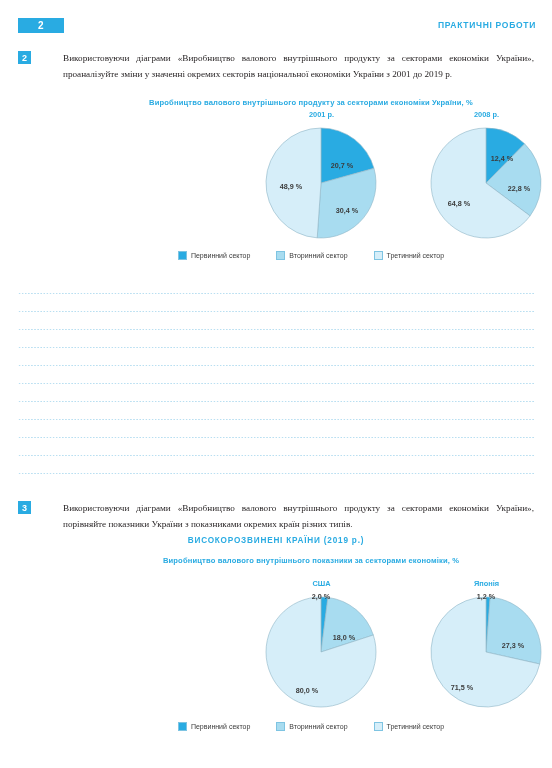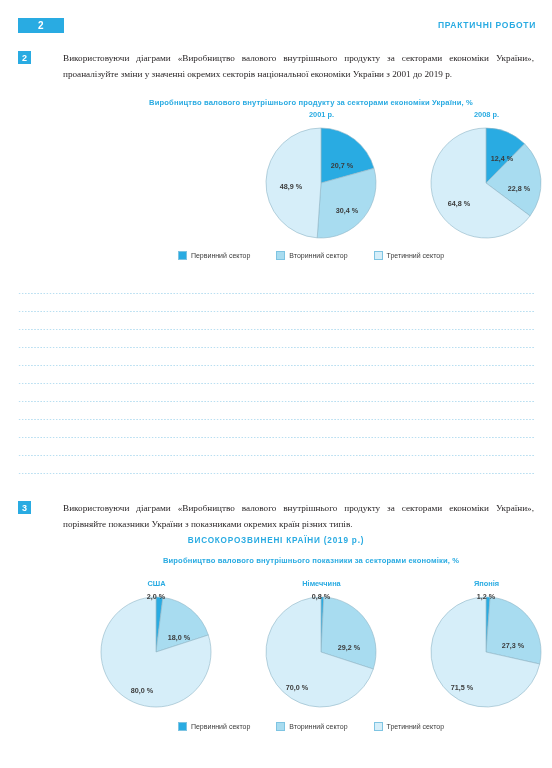--- a/index.html
+++ b/index.html
@@ -188,33 +188,20 @@
               <path d="M 62 62 L 62.00 7.00 A 55 55 0 0 1 68.89 7.43 Z" fill="#29abe2" stroke="#8fb6c6" stroke-width="0.6"></path>
               <path d="M 62 62 L 68.89 7.43 A 55 55 0 0 1 114.31 45.00 Z" fill="#a8dcf0" stroke="#8fb6c6" stroke-width="0.6"></path>
               <path d="M 62 62 L 114.31 45.00 A 55 55 0 1 1 62.00 7.00 Z" fill="#d6eef9" stroke="#8fb6c6" stroke-width="0.6"></path>
             </g>
           <text class="pie-val-out" x="62" y="9" text-anchor="middle">2,0 %</text>
           <text class="pie-val" x="85" y="50" text-anchor="middle">18,0 %</text>
           <text class="pie-val" x="48" y="103" text-anchor="middle">80,0 %</text>
         </svg>
       </div>
 
-      <div class="pie-cell">
-        <div class="pie-cell-label">Німеччина</div>
-        <svg class="pie-svg" width="126" height="126" viewBox="0 0 126 126">
-          <g>
-              <path d="M 62 62 L 62.00 7.00 A 55 55 0 0 1 64.76 7.07 Z" fill="#29abe2" stroke="#8fb6c6" stroke-width="0.6"></path>
-              <path d="M 62 62 L 64.76 7.07 A 55 55 0 0 1 114.31 79.00 Z" fill="#a8dcf0" stroke="#8fb6c6" stroke-width="0.6"></path>
-              <path d="M 62 62 L 114.31 79.00 A 55 55 0 1 1 62.00 7.00 Z" fill="#d6eef9" stroke="#8fb6c6" stroke-width="0.6"></path>
-            </g>
-          <text class="pie-val-out" x="62" y="9" text-anchor="middle">0,8 %</text>
-          <text class="pie-val" x="90" y="60" text-anchor="middle">29,2 %</text>
-          <text class="pie-val" x="38" y="100" text-anchor="middle">70,0 %</text>
-        </svg>
-      </div>
 
       <div class="pie-cell">
         <div class="pie-cell-label">Японія</div>
         <svg class="pie-svg" width="126" height="126" viewBox="0 0 126 126">
           <g>
               <path d="M 62 62 L 62.00 7.00 A 55 55 0 0 1 66.14 7.16 Z" fill="#29abe2" stroke="#8fb6c6" stroke-width="0.6"></path>
               <path d="M 62 62 L 66.14 7.16 A 55 55 0 0 1 115.68 74.00 Z" fill="#a8dcf0" stroke="#8fb6c6" stroke-width="0.6"></path>
               <path d="M 62 62 L 115.68 74.00 A 55 55 0 1 1 62.00 7.00 Z" fill="#d6eef9" stroke="#8fb6c6" stroke-width="0.6"></path>
             </g>
           <text class="pie-val-out" x="62" y="9" text-anchor="middle">1,2 %</text>

